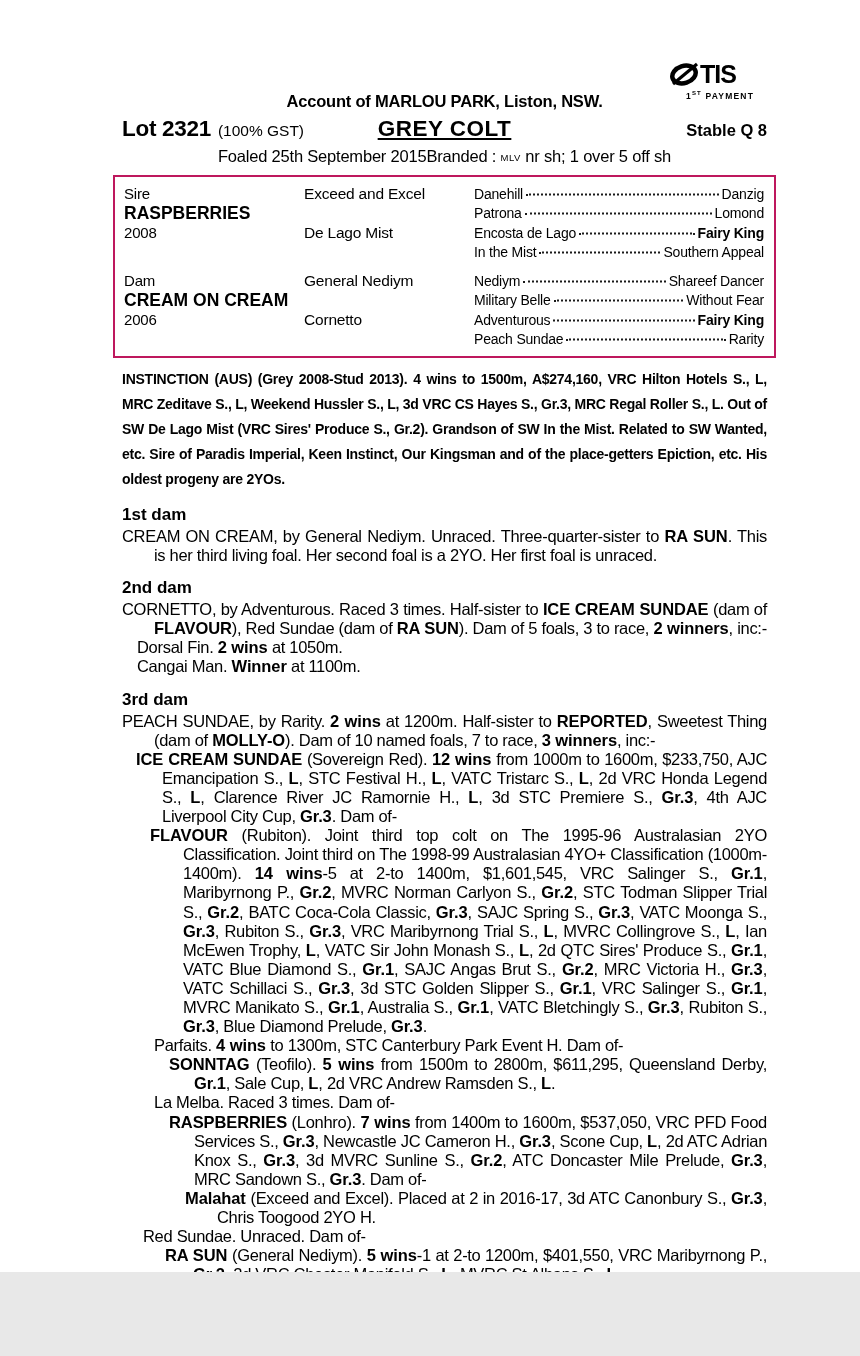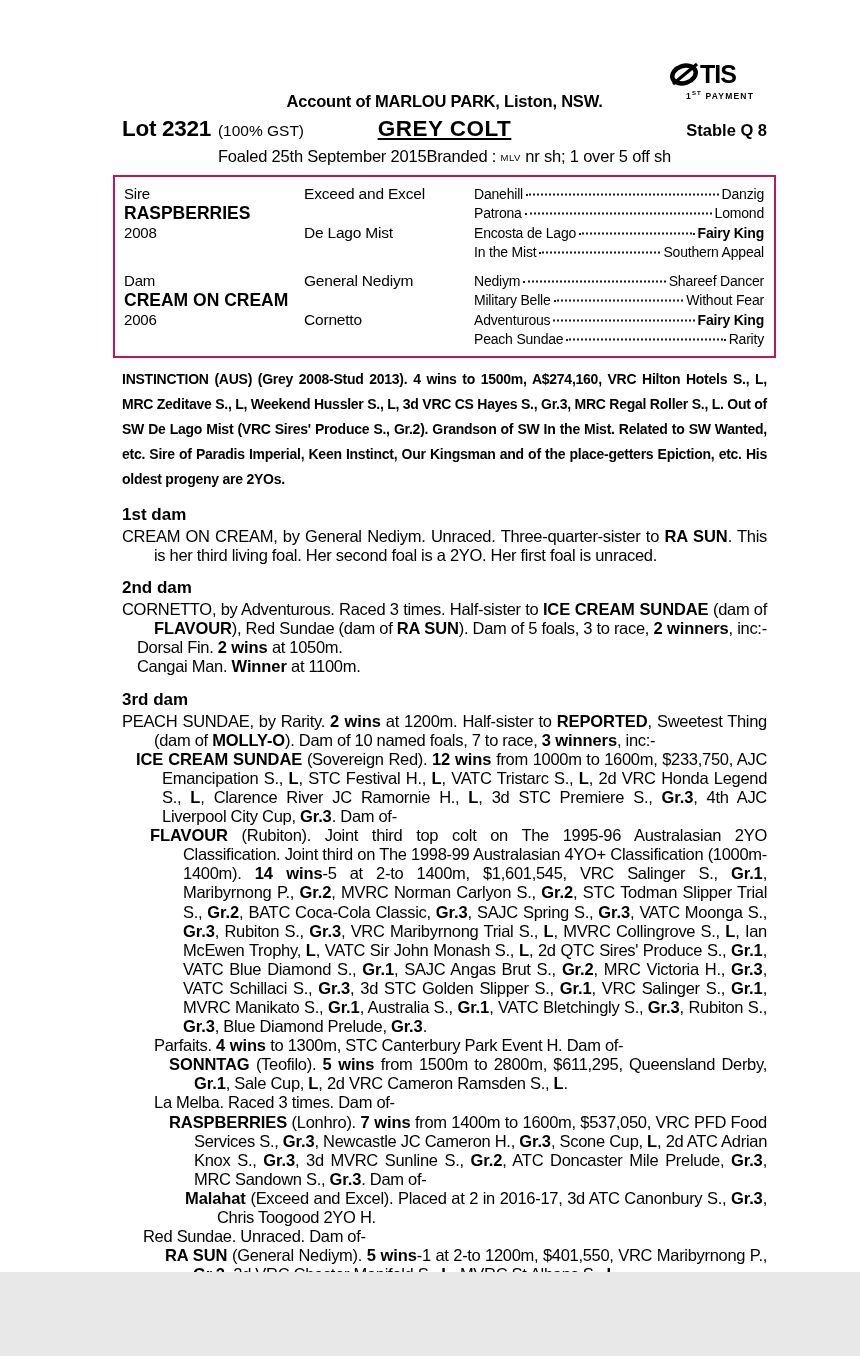--- a/index.html
+++ b/index.html
@@ -147,21 +147,21 @@
           <p class="ped-p p-dam"><span>CORNETTO, by Adventurous. Raced 3 times. Half-sister to </span><b>ICE CREAM SUNDAE</b><span> (dam of </span><b>FLAVOUR</b><span>), Red Sundae (dam of </span><b>RA SUN</b><span>). Dam of 5 foals, 3 to race, </span><b>2 winners</b><span>, inc:-</span></p>
           <p class="ped-p p-foal"><span>Dorsal Fin. </span><b>2 wins</b><span> at 1050m.</span></p>
           <p class="ped-p p-foal"><span>Cangai Man. </span><b>Winner</b><span> at 1100m.</span></p>
         </div>
         <div>
           <div class="section-heading">3rd dam</div>
           <p class="ped-p p-dam"><span>PEACH SUNDAE, by Rarity. </span><b>2 wins</b><span> at 1200m. Half-sister to </span><b>REPORTED</b><span>, Sweetest Thing (dam of </span><b>MOLLY-O</b><span>). Dam of 10 named foals, 7 to race, </span><b>3 winners</b><span>, inc:-</span></p>
           <p class="ped-p p-swA"><b>ICE CREAM SUNDAE</b><span> (Sovereign Red). </span><b>12 wins</b><span> from 1000m to 1600m, $233,750, AJC Emancipation S., </span><b>L</b><span>, STC Festival H., </span><b>L</b><span>, VATC Tristarc S., </span><b>L</b><span>, 2d VRC Honda Legend S., </span><b>L</b><span>, Clarence River JC Ramornie H., </span><b>L</b><span>, 3d STC Premiere S., </span><b>Gr.3</b><span>, 4th AJC Liverpool City Cup, </span><b>Gr.3</b><span>. Dam of-</span></p>
           <p class="ped-p p-swB"><b>FLAVOUR</b><span> (Rubiton). Joint third top colt on The 1995-96 Australasian 2YO Classification. Joint third on The 1998-99 Australasian 4YO+ Classification (1000m-1400m). </span><b>14 wins</b><span>-5 at 2-to 1400m, $1,601,545, VRC Salinger S., </span><b>Gr.1</b><span>, Maribyrnong P., </span><b>Gr.2</b><span>, MVRC Norman Carlyon S., </span><b>Gr.2</b><span>, STC Todman Slipper Trial S., </span><b>Gr.2</b><span>, BATC Coca-Cola Classic, </span><b>Gr.3</b><span>, SAJC Spring S., </span><b>Gr.3</b><span>, VATC Moonga S., </span><b>Gr.3</b><span>, Rubiton S., </span><b>Gr.3</b><span>, VRC Maribyrnong Trial S., </span><b>L</b><span>, MVRC Collingrove S., </span><b>L</b><span>, Ian McEwen Trophy, </span><b>L</b><span>, VATC Sir John Monash S., </span><b>L</b><span>, 2d QTC Sires' Produce S., </span><b>Gr.1</b><span>, VATC Blue Diamond S., </span><b>Gr.1</b><span>, SAJC Angas Brut S., </span><b>Gr.2</b><span>, MRC Victoria H., </span><b>Gr.3</b><span>, VATC Schillaci S., </span><b>Gr.3</b><span>, 3d STC Golden Slipper S., </span><b>Gr.1</b><span>, VRC Salinger S., </span><b>Gr.1</b><span>, MVRC Manikato S., </span><b>Gr.1</b><span>, Australia S., </span><b>Gr.1</b><span>, VATC Bletchingly S., </span><b>Gr.3</b><span>, Rubiton S., </span><b>Gr.3</b><span>, Blue Diamond Prelude, </span><b>Gr.3</b><span>.</span></p>
           <p class="ped-p p-br1"><span>Parfaits. </span><b>4 wins</b><span> to 1300m, STC Canterbury Park Event H. Dam of-</span></p>
-          <p class="ped-p p-swC"><b>SONNTAG</b><span> (Teofilo). </span><b>5 wins</b><span> from 1500m to 2800m, $611,295, Queensland Derby, </span><b>Gr.1</b><span>, Sale Cup, </span><b>L</b><span>, 2d VRC Cameron Ramsden S., </span><b>L</b><span>.</span></p>
+          <p class="ped-p p-swC"><b>SONNTAG</b><span> (Teofilo). </span><b>5 wins</b><span> from 1500m to 2800m, $611,295, Queensland Derby, </span><b>Gr.1</b><span>, Sale Cup, </span><b>L</b><span>, 2d VRC Andrew Ramsden S., </span><b>L</b><span>.</span></p>
           <p class="ped-p p-br1"><span>La Melba. Raced 3 times. Dam of-</span></p>
           <p class="ped-p p-swC"><b>RASPBERRIES</b><span> (Lonhro). </span><b>7 wins</b><span> from 1400m to 1600m, $537,050, VRC PFD Food Services S., </span><b>Gr.3</b><span>, Newcastle JC Cameron H., </span><b>Gr.3</b><span>, Scone Cup, </span><b>L</b><span>, 2d ATC Adrian Knox S., </span><b>Gr.3</b><span>, 3d MVRC Sunline S., </span><b>Gr.2</b><span>, ATC Doncaster Mile Prelude, </span><b>Gr.3</b><span>, MRC Sandown S., </span><b>Gr.3</b><span>. Dam of-</span></p>
           <p class="ped-p p-swD"><b>Malahat</b><span> (Exceed and Excel). Placed at 2 in 2016-17, 3d ATC Canonbury S., </span><b>Gr.3</b><span>, Chris Toogood 2YO H.</span></p>
           <p class="ped-p p-br2"><span>Red Sundae. Unraced. Dam of-</span></p>
           <p class="ped-p p-swE"><b>RA SUN</b><span> (General Nediym). </span><b>5 wins</b><span>-1 at 2-to 1200m, $401,550, VRC Maribyrnong P., </span><b>Gr.2</b><span>, 2d VRC Chester Manifold S., </span><b>L</b><span>, MVRC St Albans S., </span><b>L</b><span>.</span></p>
         </div>
       </div>
 
   </div>
 

